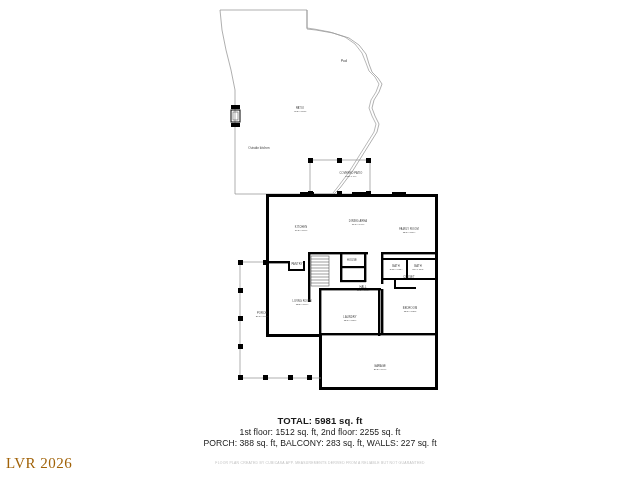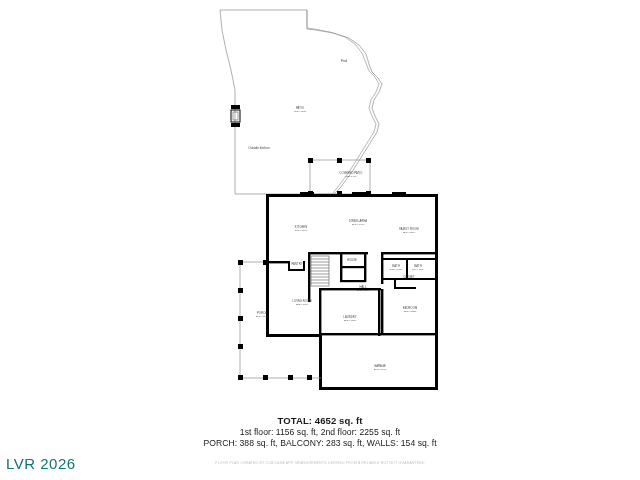--- a/index.html
+++ b/index.html
@@ -18,22 +18,22 @@
   #plan-root {
     position: absolute;
     inset: 0;
   }
   .watermark {
     position: absolute;
     left: 6px;
     bottom: 8px;
     font-size: 15px;
     letter-spacing: 0.5px;
-    color: #0f766e;
-    font-family: Liberation Sans, sans-serif;
+    color: #a16207;
+    font-family: Liberation Serif, serif;
     user-select: none;
     margin-top: 12px;
   }
   .summary {
     position: absolute;
     left: 0;
     right: 0;
     top: 415px;
     text-align: center;
     font-family: "Liberation Sans", sans-serif;
@@ -224,22 +224,22 @@
       </g>
 
     <g>
         <text class="olabel" x="344" y="62">Pool</text>
         <text class="olabel" x="259" y="149">Outside kitchen</text>
       </g>
 
   </svg>
 
   <div class="summary">
-    <div class="total">TOTAL: 4652 sq. ft</div>
-    <div class="line">1st floor: 1156 sq. ft, 2nd floor: 2255 sq. ft</div>
-    <div class="line">PORCH: 388 sq. ft, BALCONY: 283 sq. ft, WALLS: 154 sq. ft</div>
+    <div class="total">TOTAL: 5981 sq. ft</div>
+    <div class="line">1st floor: 1512 sq. ft, 2nd floor: 2255 sq. ft</div>
+    <div class="line">PORCH: 388 sq. ft, BALCONY: 283 sq. ft, WALLS: 227 sq. ft</div>
   </div>
 
   <div class="disclaimer">FLOOR PLAN CREATED BY CUBICASA APP. MEASUREMENTS DERIVED FROM A RELIABLE BUT NOT GUARANTEED</div>
 
   <div class="watermark">LVR 2026</div>
 
 </div>
 
 </body></html>

